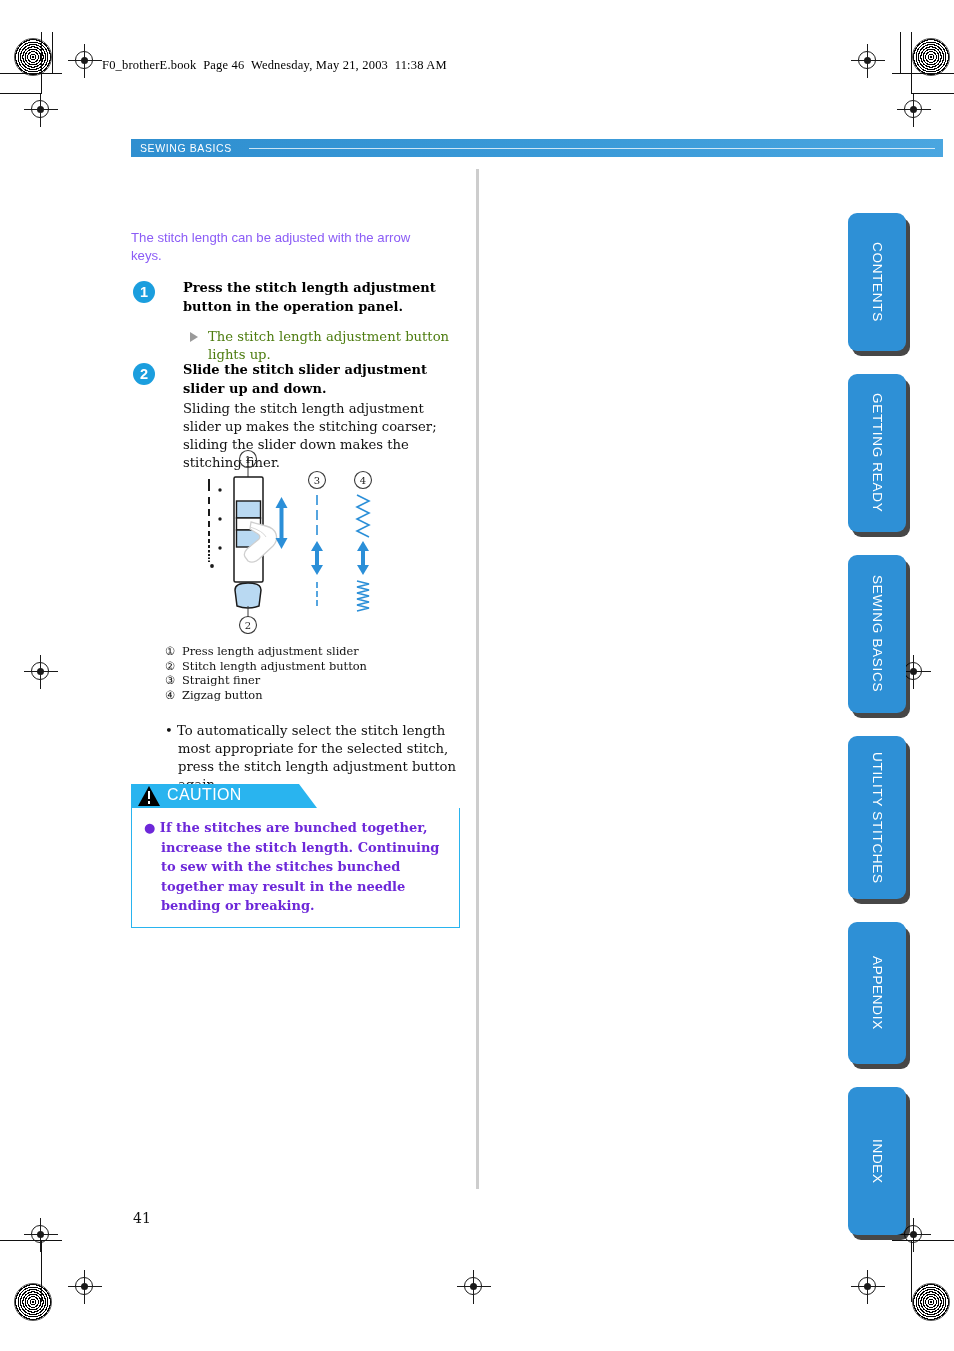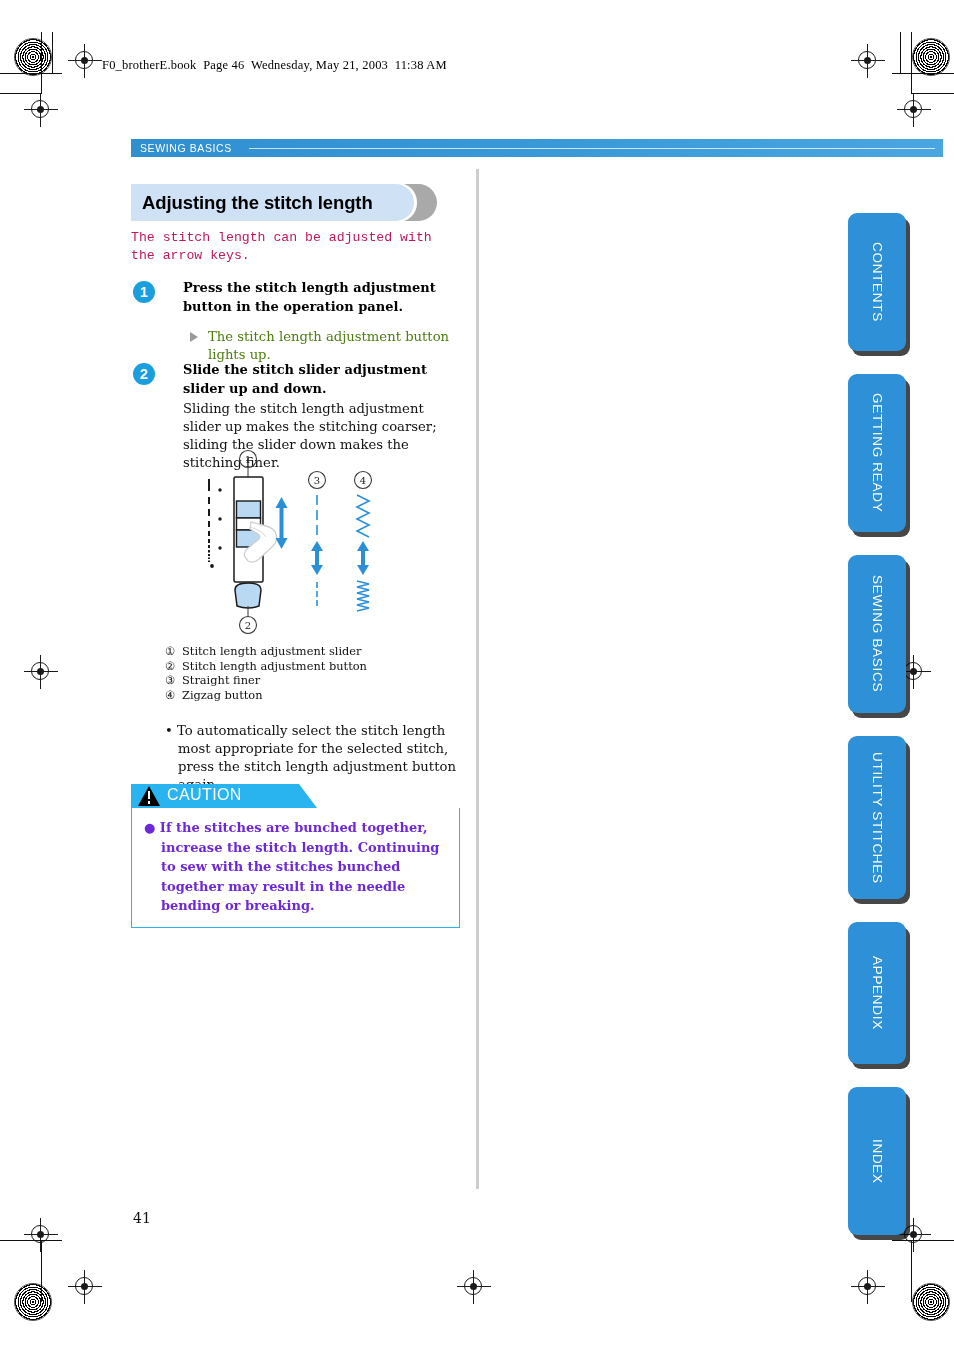--- a/index.html
+++ b/index.html
@@ -153,24 +153,24 @@
     color: #000;
     letter-spacing: -0.1px;
   }
 
   
   .intro {
     position: absolute;
     left: 0;
     top: 90px;
     width: 310px;
-    font-family: Liberation Mono, monospace;
+    font-family: Liberation Sans, sans-serif;
     font-size: 13.2px;
     line-height: 18px;
-    color: #be185d;
+    color: #8b5cf6;
   }
 
   .step {
     position: absolute;
     left: 0;
     width: 330px;
   }
   .step-badge {
     position: absolute;
     left: 2px;
@@ -445,26 +445,20 @@
 
 <div class="content">
 
   <div class="section-bar">
     <span class="label">SEWING BASICS</span>
     <span class="rule"></span>
   </div>
 
   <div class="col-divider"></div>
 
-  <div class="heading-wrap">
-    <div class="heading-crescent"></div>
-    <div class="heading-crescent-cut"></div>
-    <div class="heading-pill"></div>
-    <div class="heading-text">Adjusting the stitch length</div>
-  </div>
 
   <div class="intro">The stitch length can be adjusted with the arrow keys.</div>
 
   <div class="step" style="top:140px;">
     <div class="step-badge">1</div>
     <div class="step-body">
       <div class="step-title">Press the stitch length adjustment button in the operation panel.</div>
       <div class="result-line">
         <span class="tri"></span>
         <span>The stitch length adjustment button lights up.</span>
@@ -553,21 +547,21 @@
         <rect x="168" y="98" width="4" height="22"></rect>
         <polygon points="170,92 176,102 164,102"></polygon>
         <polygon points="170,126 176,116 164,116"></polygon>
       </g>
       <polyline points="164,132 176,135 164,138 176,141 164,144 176,147 164,150 176,153 164,156 176,159 164,162" fill="none" stroke="#2b8fd8" stroke-width="1.6"></polyline>
     </svg>
   </div>
 
   <div class="legend">
     <div class="legend-row">
-      <span class="legend-num">①</span><span>Stitch length adjustment slider</span>
+      <span class="legend-num">①</span><span>Press length adjustment slider</span>
     </div>
     <div class="legend-row">
       <span class="legend-num">②</span><span>Stitch length adjustment button</span>
     </div>
     <div class="legend-row">
       <span class="legend-num">③</span><span>Straight finer</span>
     </div>
     <div class="legend-row">
       <span class="legend-num">④</span><span>Zigzag button</span>
     </div>

